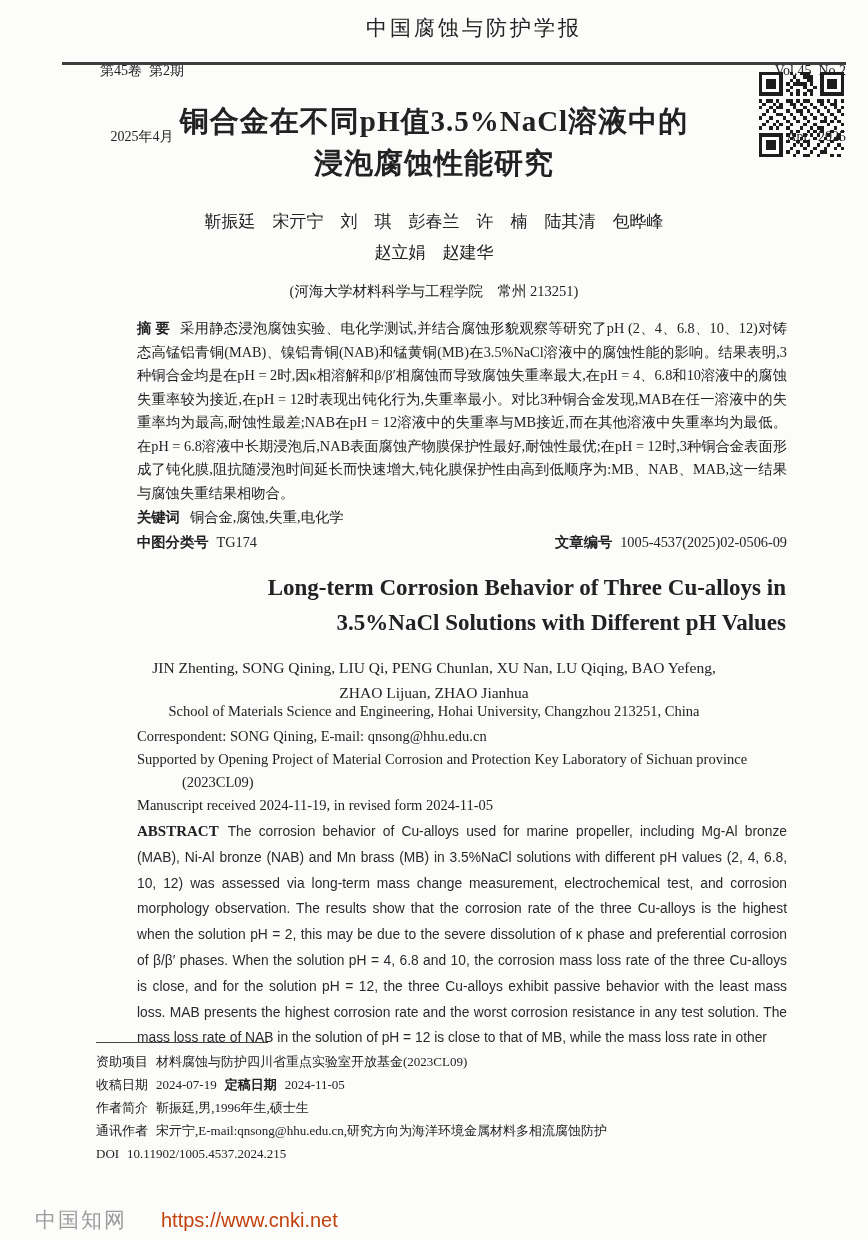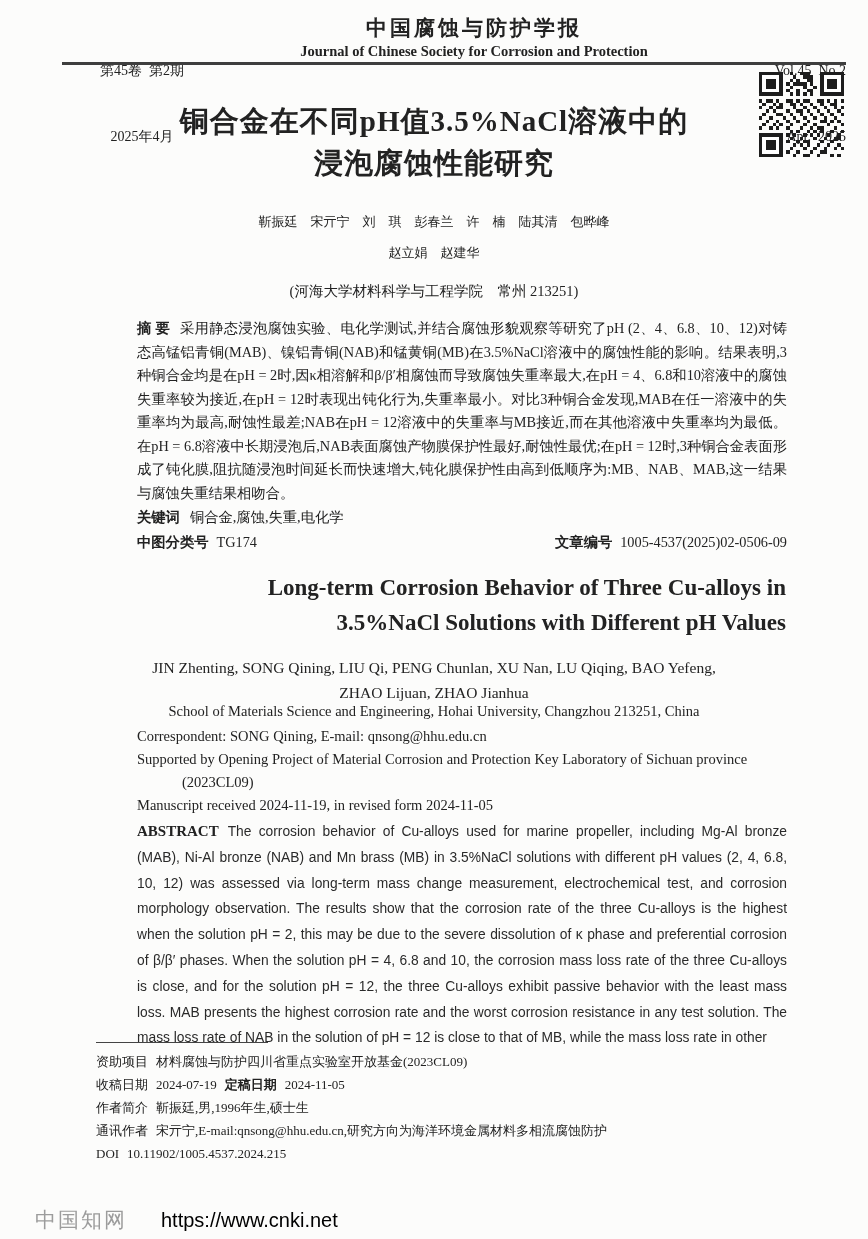--- a/index.html
+++ b/index.html
@@ -6,31 +6,31 @@
   .page {
     position:relative; width:868px; height:1239px; margin:0 auto;
     background:#fcfcfb; overflow:hidden;
     font-family:"Liberation Serif", serif; color:#222;
   }
   
   .header { position:absolute; top:16px; left:62px; width:784px; display:flex; align-items:flex-start; }
   .header .col-left { width:160px; text-align:center; font-size:14px; line-height:22px; white-space:pre-wrap; }
   .header .col-center { flex:1; text-align:center; }
   .header .col-right { width:120px; text-align:right; font-size:14px; line-height:22px; white-space:pre-wrap; }
-  .journal-cn { font-size:21px; font-weight:700; letter-spacing:3px; line-height:24px; }
+  .journal-cn { font-size:21px; font-weight:400; letter-spacing:3px; line-height:24px; }
   .journal-en { font-size:14.5px; font-weight:700; line-height:22px; }
   .header-rule { position:absolute; top:62px; left:62px; width:784px; height:3px; background:#3e3e3e; }
   
   .qr { position:absolute; top:72px; left:759px; width:85px; height:85px; }
   .qr svg { width:100%; height:100%; }
   
   .title-cn { position:absolute; top:100px; left:62px; width:744px; text-align:center;
               font-size:29px; font-weight:700; line-height:42px; letter-spacing:1px; }
   .authors-cn { position:absolute; top:206px; left:62px; width:744px; text-align:center;
-                font-size:13px; line-height:31px; }
+                font-size:17px; line-height:31px; }
   .affil-cn { position:absolute; top:282px; left:62px; width:744px; text-align:center; font-size:14.5px; }
   
   .abs-cn { position:absolute; top:317px; left:137px; width:650px;
             font-size:14.3px; line-height:23.5px; text-align:justify; }
   .abs-cn .lbl { font-weight:700; margin-right:10px; }
   .kw-line { margin-top:1px; text-align:left; }
   .kw-line .lbl { font-weight:700; margin-right:10px; }
   .clc-row { display:flex; justify-content:space-between; margin-top:1px; }
   .clc-row .lbl { font-weight:700; margin-right:8px; }
   
@@ -50,35 +50,34 @@
                  color:#222; margin-right:9px; }
   
   .foot-rule { position:absolute; top:1042px; left:96px; width:172px; height:0; border-top:1.6px solid #444; }
   .footnotes { position:absolute; top:1050px; left:96px; width:690px; font-size:13px; line-height:23px; }
   .footnotes .lbl { font-weight:400; margin-right:8px; }
   .footnotes .lbl2 { font-weight:700; margin:0 8px; }
   
   .footer { position:absolute; top:1206px; left:35px; display:flex; align-items:baseline; gap:34px;
             font-family:"Liberation Sans", sans-serif; }
   .footer .brand { font-size:21px; color:#9c9c9c; letter-spacing:2px; }
-  .footer .url { font-size:20px; color:#000000; }
+  .footer .url { font-size:20px; color:#c2410c; }
 </style>
 </head>
 <body>
 
 <div class="page">
 
   <div class="header">
     <div class="col-left">
       <div>第45卷  第2期</div>
       <div>2025年4月</div>
     </div>
     <div class="col-center">
       <div class="journal-cn">中国腐蚀与防护学报</div>
-      <div class="journal-en">Journal of Chinese Society for Corrosion and Protection</div>
     </div>
     <div class="col-right">
       <div>Vol.45  No.2</div>
       <div>Apr.  2025</div>
     </div>
   </div>
   <div class="header-rule"></div>
 
   <div class="qr">
     <svg viewBox="0 0 25 25" xmlns="http://www.w3.org/2000/svg" shape-rendering="crispEdges">

